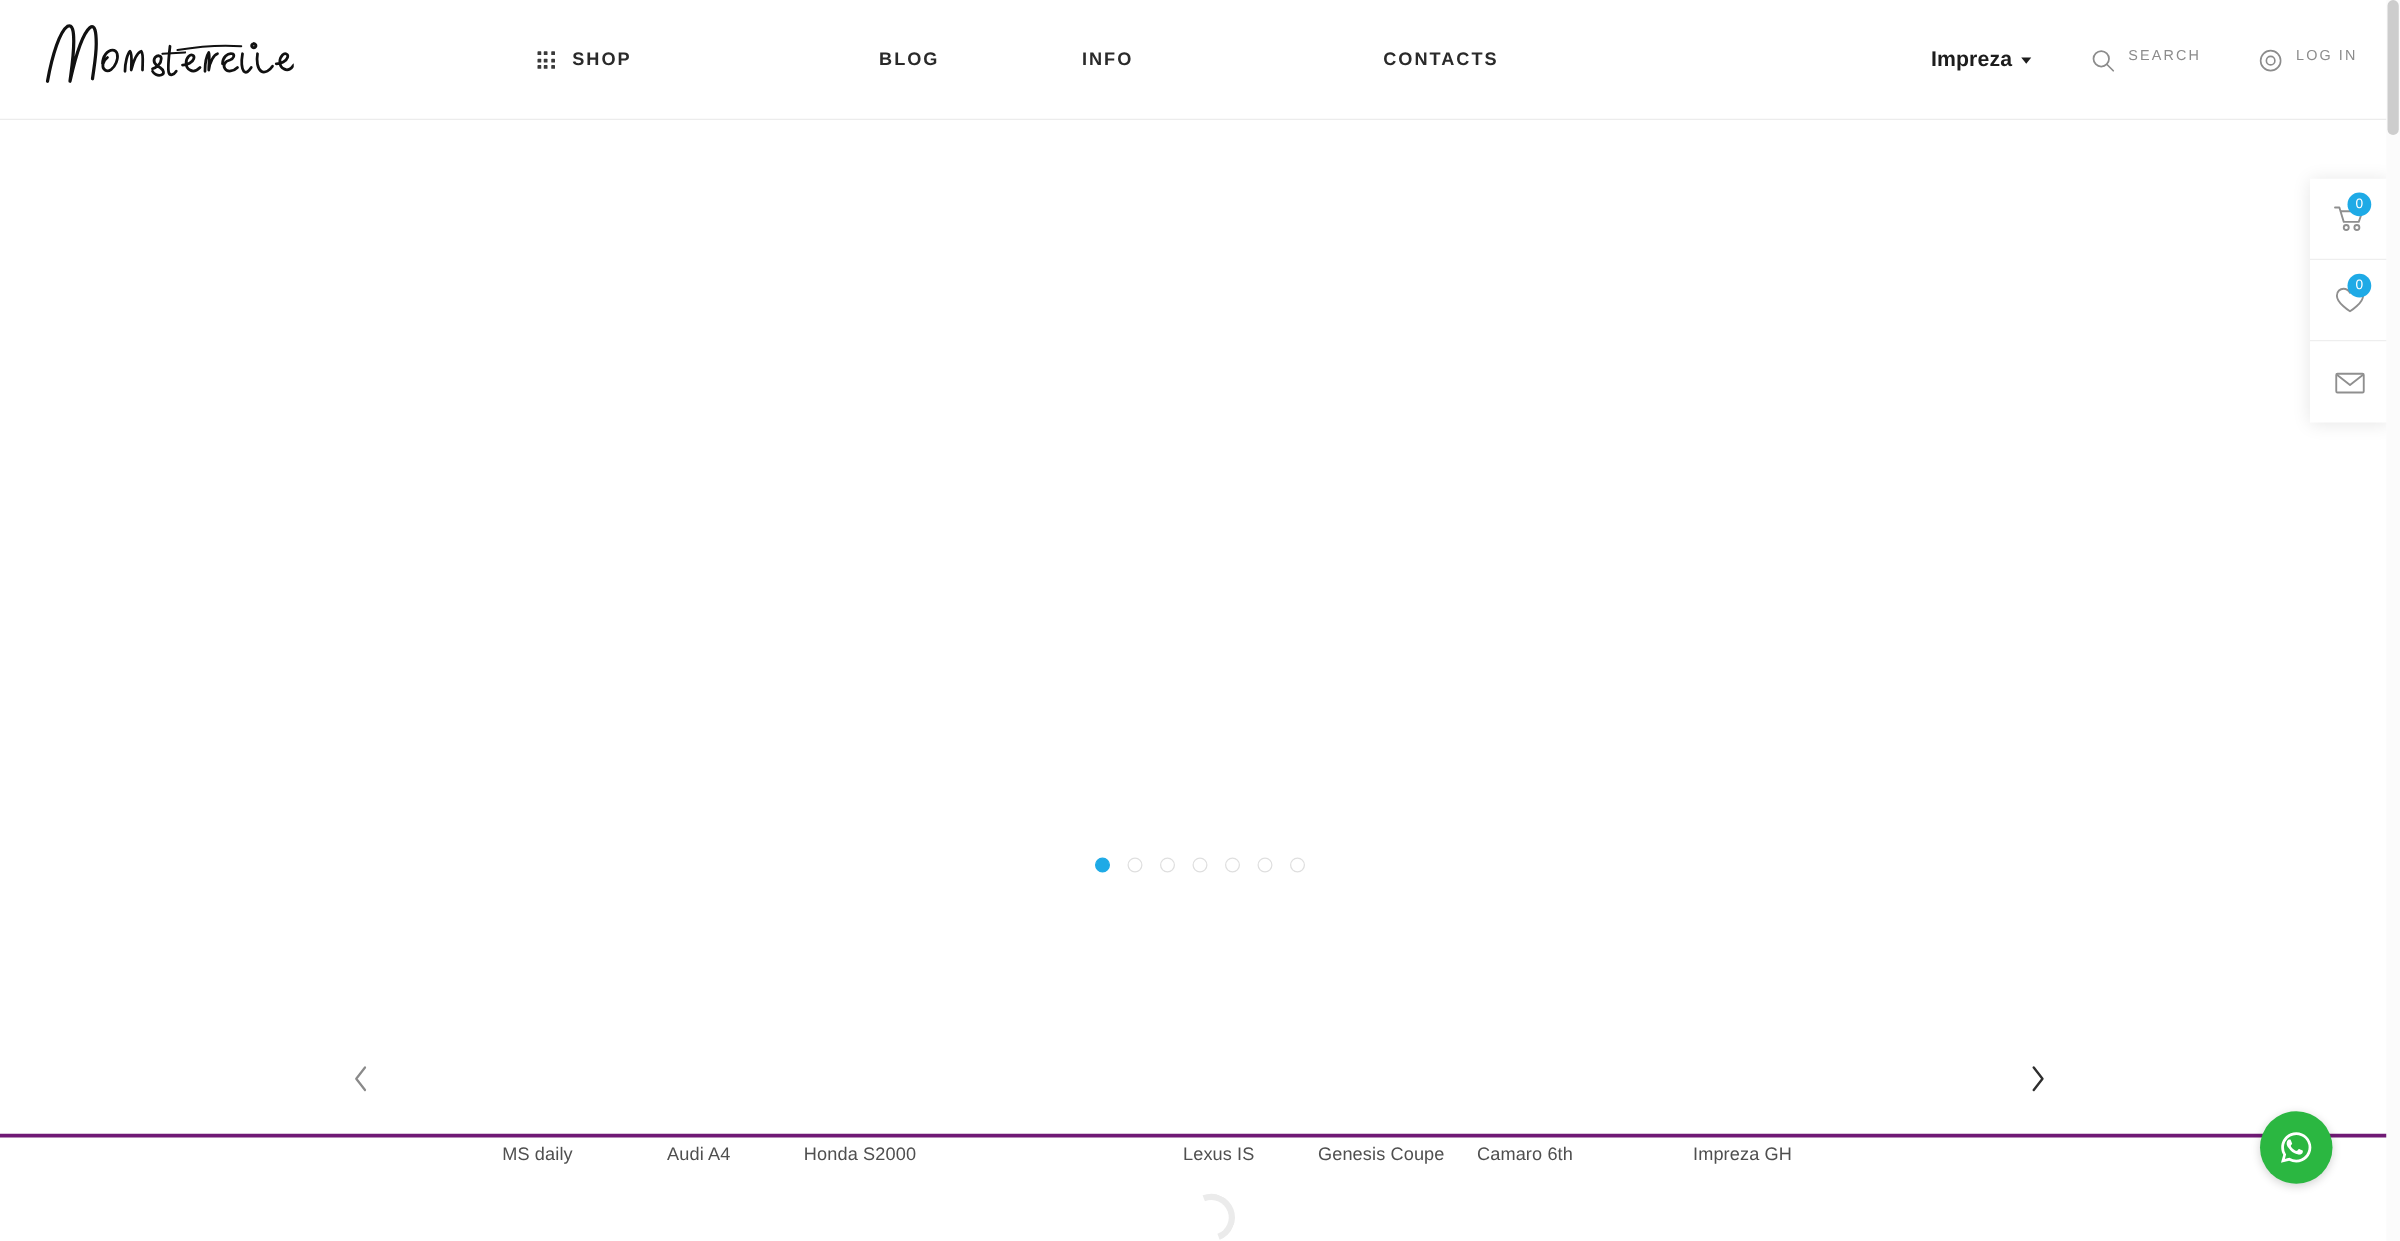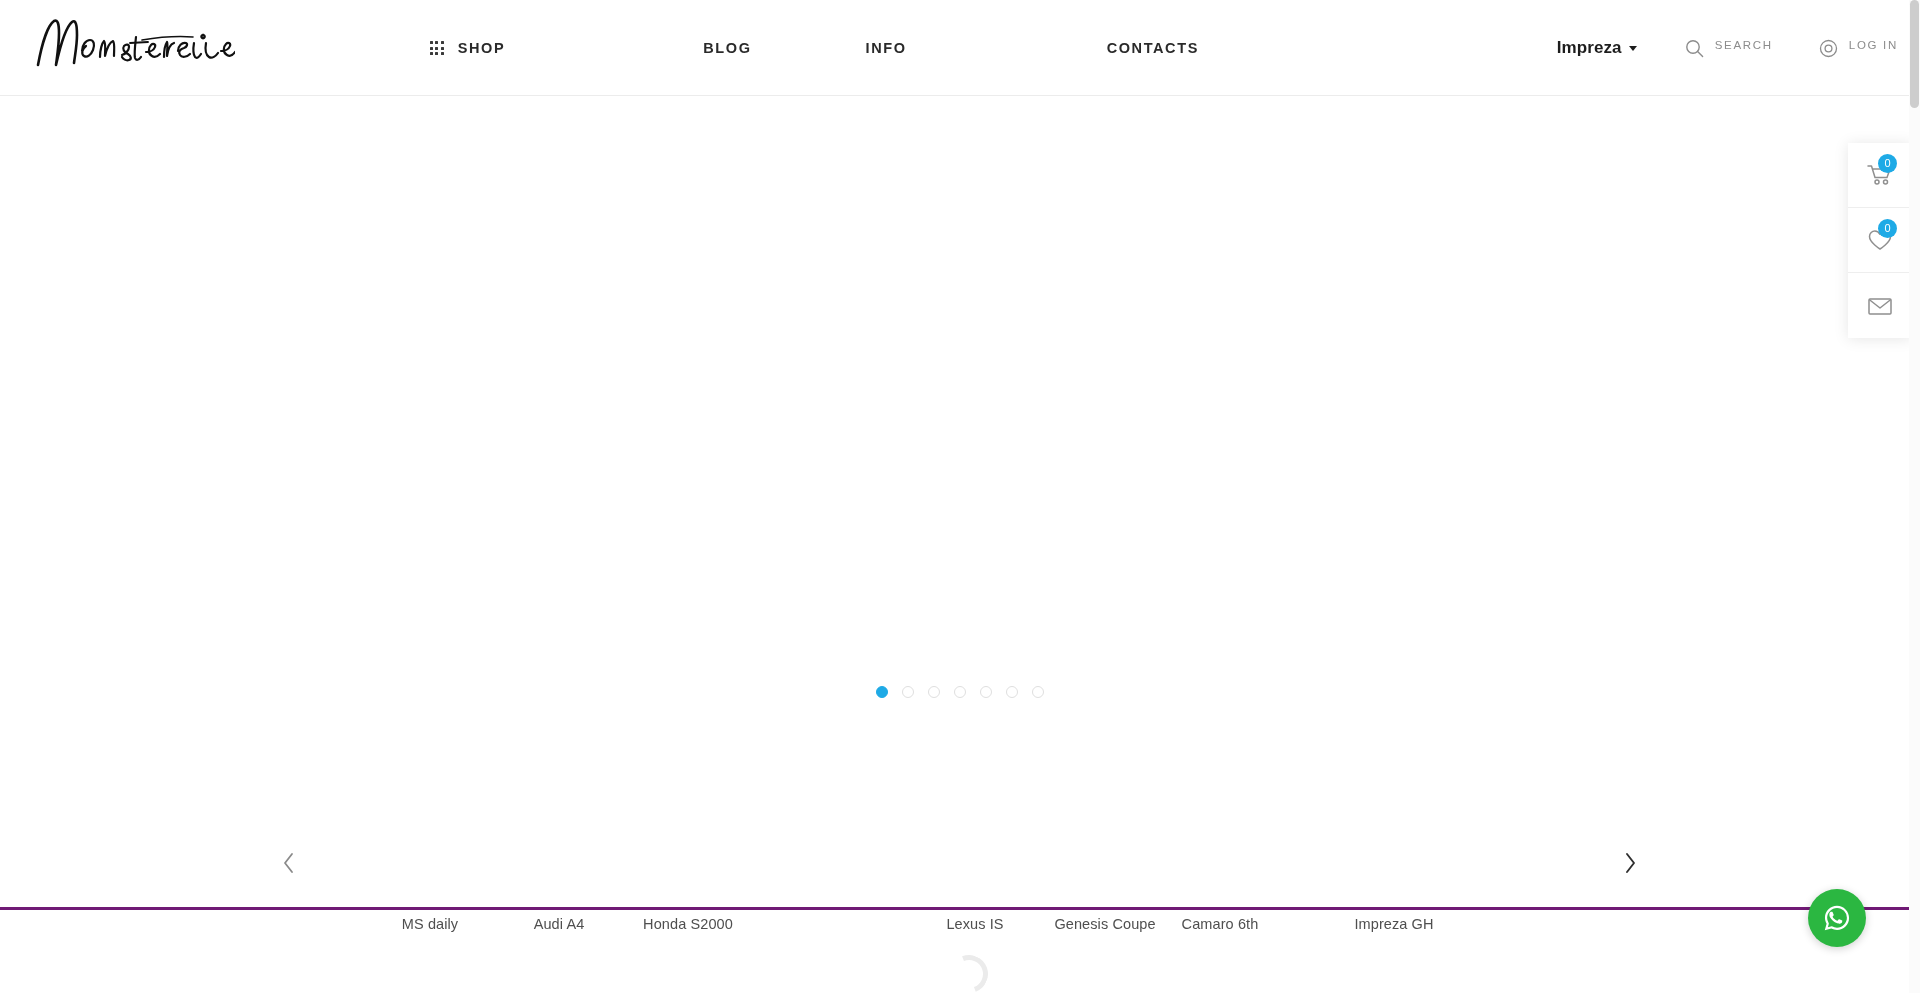--- a/index.html
+++ b/index.html
@@ -115,21 +115,21 @@
   .hdr-action {
     display: flex;
     align-items: flex-start;
     cursor: pointer;
     color: #8c8c8c;
     font-size: 11.5px;
     letter-spacing: 1.7px;
     font-weight: 400;
     margin-right: 46px;
   }
-  .hdr-action:last-child { margin-right: 0; }
+  .hdr-action:last-child { margin-right: 12px; }
   .hdr-action .ic { margin-right: 11px; display:flex; align-items:center; }
   .hdr-action .lbl { white-space: nowrap; }
 
   
   .hero {
     position: absolute;
     top: 96px; left: 0;
     width: 1920px;
     height: 814px;
     background: #ffffff;

